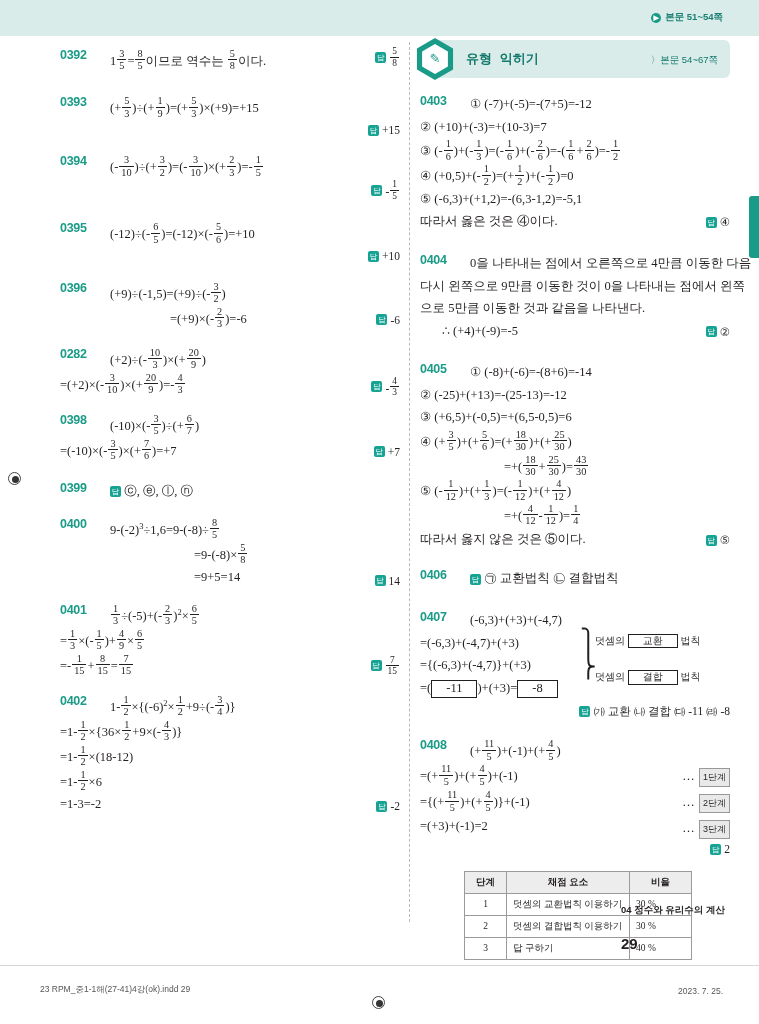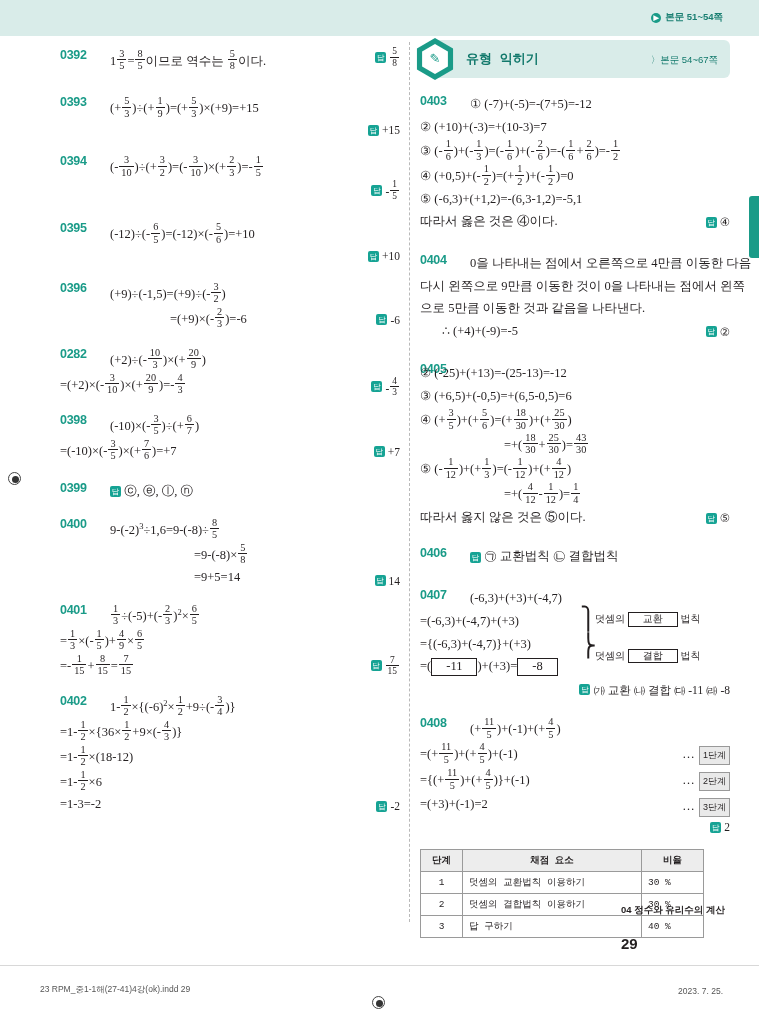--- a/index.html
+++ b/index.html
@@ -172,24 +172,25 @@
     position:absolute; left:175px; font-family:"Liberation Sans", sans-serif;
     font-size:10px; white-space:nowrap;
   }
   .curly {
     position:absolute; left:160px;
     font-size:22px; line-height:1;
   }
   
   table.rubric {
     border-collapse:collapse;
-    width:284px;
+    width:228px;
     margin-top:10px;
-    font-family:Liberation Mono, monospace;
+    font-family:Liberation Serif, serif;
     font-size:9.5px;
+    margin-left:44px;
   }
   table.rubric th {
     background:#ededed;
     border:1px solid #9a9a9a;
     padding:4px 0;
     font-weight:bold;
   }
   table.rubric td {
     border:1px solid #9a9a9a;
     padding:4px 6px;
@@ -476,20 +477,23 @@
           <span class="ans" style="top:2px;">
             <span class="badge">답</span>
               <span>②</span>
           </span>
         </div>
       </div>
     </div>
 
     <div class="item" style="margin-top:20px;">
       <div class="qnum">0405</div>
+      <div class="qbody">
+        <div class="line">① (-8)+(-6)=-(8+6)=-14</div>
+      </div>
       <div style="font-size:12.5px; line-height:1.8;">
         <div class="line">② (-25)+(+13)=-(25-13)=-12</div>
         <div class="line">③ (+6,5)+(-0,5)=+(6,5-0,5)=6</div>
         <div class="line">
           ④ (+<span class="frac"><span class="num">3</span><span class="den">5</span></span>)+(+<span class="frac"><span class="num">5</span><span class="den">6</span></span>)=(+<span class="frac"><span class="num">18</span><span class="den">30</span></span>)+(+<span class="frac"><span class="num">25</span><span class="den">30</span></span>)
         </div>
         <div class="line" style="margin-left:84px;">
           =+(<span class="frac"><span class="num">18</span><span class="den">30</span></span>+<span class="frac"><span class="num">25</span><span class="den">30</span></span>)=<span class="frac"><span class="num">43</span><span class="den">30</span></span>
         </div>
         <div class="line">

